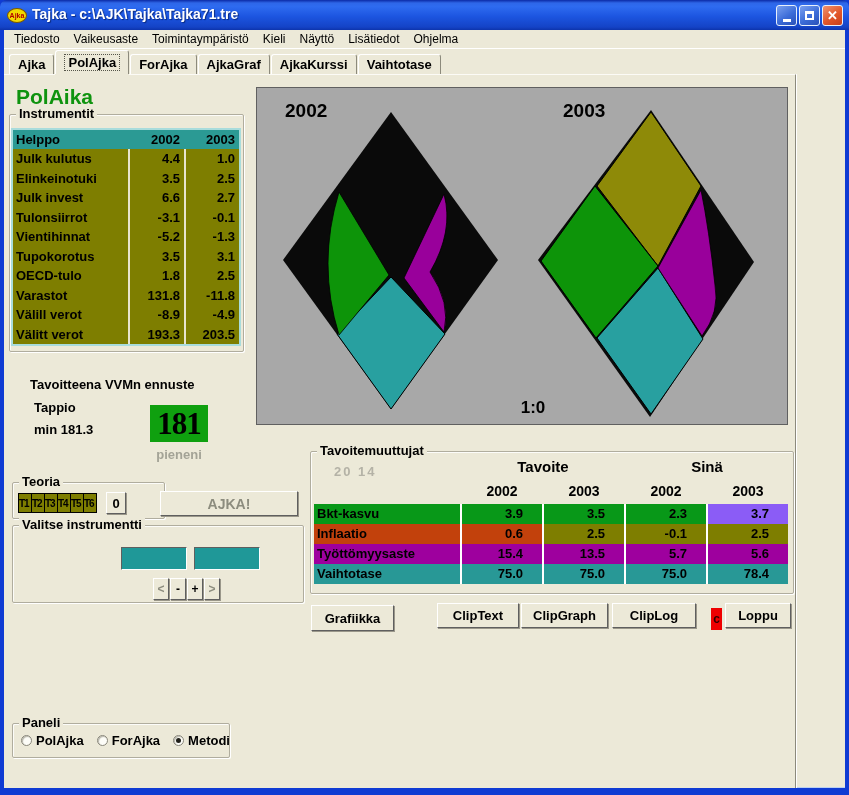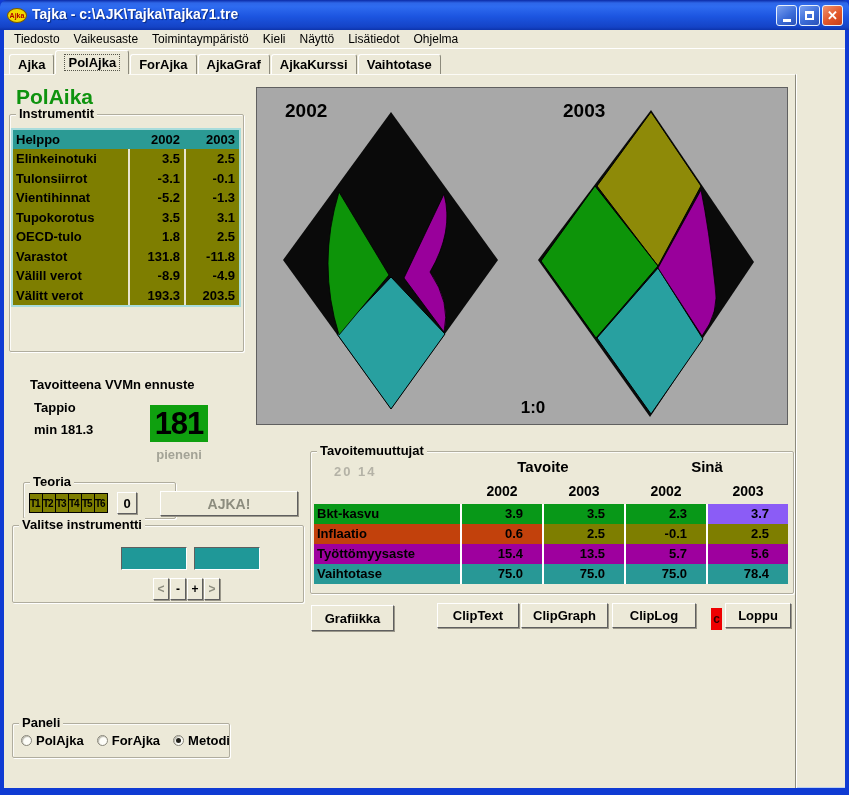--- a/index.html
+++ b/index.html
@@ -51,25 +51,25 @@
   .instr-table{position:absolute;left:1px;top:13px;width:230px;border:2px solid #A8DCDC;background:#7E7E00;}
   .instr-header{height:19px;background:#2B9A94;display:flex;font-size:13px;font-weight:bold;line-height:19px;}
   .instr-row{height:19.5px;display:flex;font-size:13px;font-weight:bold;line-height:19px;background:#7E7E00;}
   .ic-label{flex:1;padding-left:3px;overflow:hidden;white-space:nowrap;}
   .ic-v1{width:56px;text-align:right;padding-right:4px;}
   .ic-v2{width:55px;text-align:right;padding-right:4px;}
   .instr-row .ic-v1,.instr-row .ic-v2{border-left:2px solid #E8E4CE;}
 
   .lbl{position:absolute;font-size:13px;font-weight:bold;white-space:nowrap;}
   .loss-display{position:absolute;left:146px;top:330px;width:58px;height:37px;background:#0FA00F;
-    display:flex;align-items:center;justify-content:center;font-family:Liberation Sans, sans-serif;
+    display:flex;align-items:center;justify-content:center;font-family:Liberation Serif, serif;
     font-size:31px;font-weight:bold;letter-spacing:-1px;color:#000;}
   .trend{position:absolute;left:142px;top:372px;width:66px;text-align:center;color:#A3A396;font-size:13px;font-weight:bold;}
 
-  .teoria-box{left:19px;top:407px;width:153px;height:37px;}
+  .teoria-box{left:8px;top:407px;width:153px;height:37px;}
   .teoria-cells{position:absolute;left:5px;top:10px;display:flex;}
   .teoria-cell{width:14px;height:20px;background:#7E7E00;border:1px solid #000;margin-right:-1px;
     font-size:10px;font-weight:bold;color:#000;overflow:hidden;display:flex;align-items:center;letter-spacing:-1px;}
   .zero-btn{position:absolute;left:93px;top:9px;width:20px;height:22px;}
 
   .btn{background:#ECE9D8;border:1px solid;border-color:#FFFFFF #5F5F5F #5F5F5F #FFFFFF;
     box-shadow:1px 1px 0 #9A978A;display:flex;align-items:center;justify-content:center;
     font-size:13px;font-weight:bold;color:#000;}
   .btn.disabled{color:#8C8C7E;}
   .ajka-btn{position:absolute;left:156px;top:416px;width:138px;height:25px;font-size:14px;}
@@ -172,23 +172,33 @@
 
       <div class="groupbox instr-box">
         <span class="group-label">Instrumentit</span>
         <div class="instr-table" id="instr-table">
             <div class="instr-header">
               <span class="ic-label">Helppo</span>
               <span class="ic-v1">2002</span>
               <span class="ic-v2">2003</span>
             </div>
             <div class="instr-row">
+              <span class="ic-label">Julk kulutus</span>
+              <span class="ic-v1">4.4</span>
+              <span class="ic-v2">1.0</span>
+            </div>
+            <div class="instr-row">
               <span class="ic-label">Elinkeinotuki</span>
               <span class="ic-v1">3.5</span>
               <span class="ic-v2">2.5</span>
+            </div>
+            <div class="instr-row">
+              <span class="ic-label">Julk invest</span>
+              <span class="ic-v1">6.6</span>
+              <span class="ic-v2">2.7</span>
             </div>
             <div class="instr-row">
               <span class="ic-label">Tulonsiirrot</span>
               <span class="ic-v1">-3.1</span>
               <span class="ic-v2">-0.1</span>
             </div>
             <div class="instr-row">
               <span class="ic-label">Vientihinnat</span>
               <span class="ic-v1">-5.2</span>
               <span class="ic-v2">-1.3</span>

